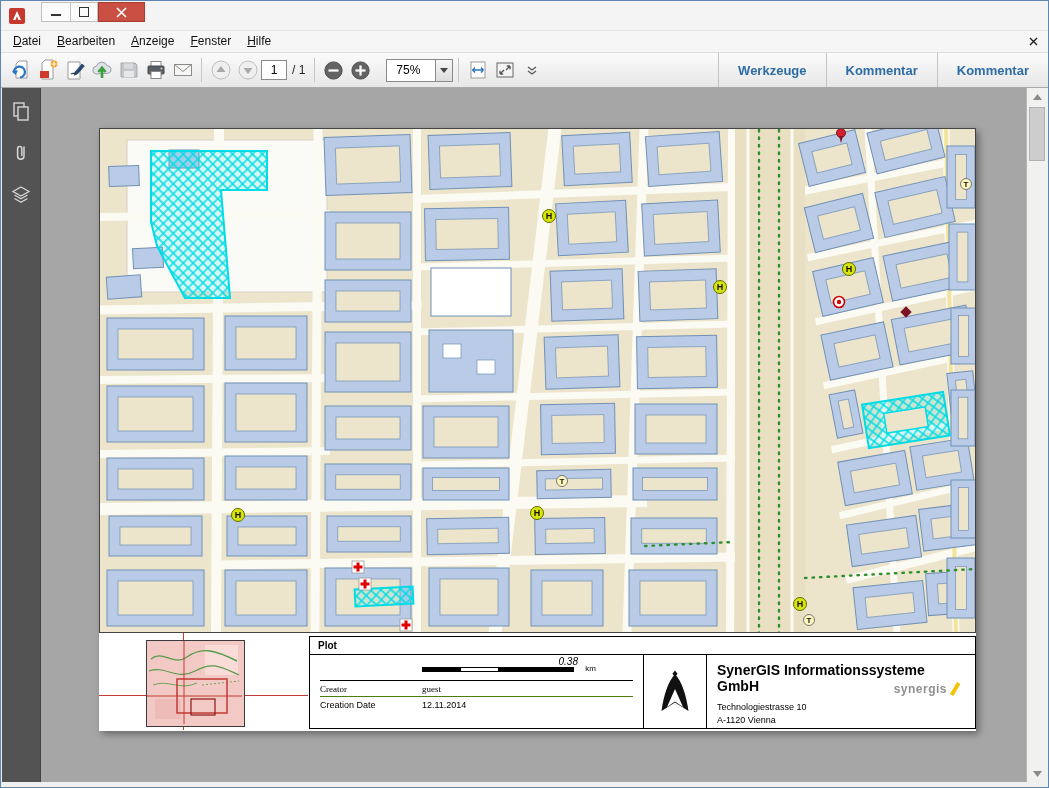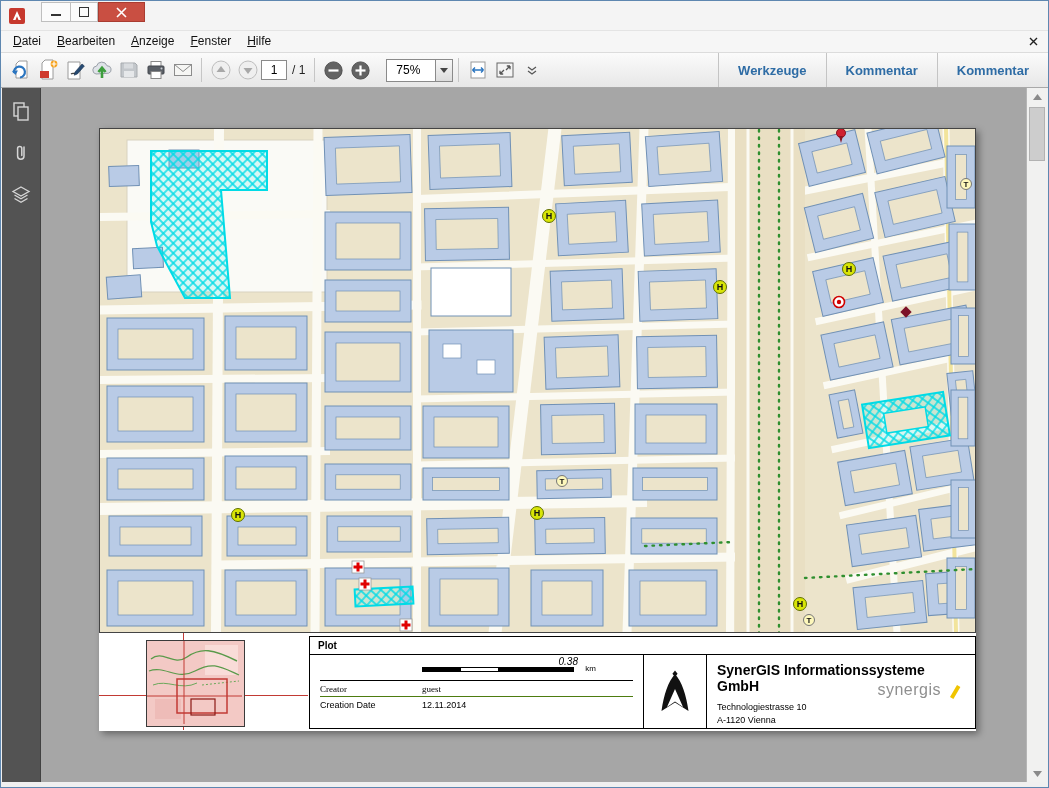--- a/index.html
+++ b/index.html
@@ -58,21 +58,21 @@
   .sbar div{height:100%;}
   .sbar .s1{width:25%;background:#000;}
   .sbar .s2{width:25%;background:#fff;}
   .sbar .s3{width:50%;background:#000;}
   .sdist{position:absolute;right:-4px;top:-11px;font-size:10px;font-style:italic;}
   .sunit{position:absolute;right:-22px;top:-3px;font-size:8px;}
   .plot-mid{width:62px;flex:0 0 auto;border-left:1px solid #000;border-right:1px solid #000;display:flex;align-items:center;justify-content:center;}
   .plot-right{flex:1;position:relative;padding:7px 10px;box-sizing:border-box;}
   .company{font-size:14px;font-weight:bold;margin-bottom:7px;}
   .addr{font-size:9px;line-height:1.4;}
-  .logo{position:absolute;right:14px;top:26px;display:flex;align-items:flex-end;gap:7px;font-size:16px;font-weight:normal;color:#8f8f8f;letter-spacing:.5px;}
+  .logo{position:absolute;right:14px;top:26px;display:flex;align-items:flex-end;gap:1px;font-size:12px;font-weight:bold;color:#8f8f8f;letter-spacing:.5px;}
 </style>
 </head>
 <body>
 
 <div class="window">
 
   <div class="titlebar">
     <div class="app-icon">
       <svg width="16" height="16" viewBox="0 0 16 16">
           <rect x="0" y="0" width="16" height="16" rx="2" fill="#c6382d"></rect>

